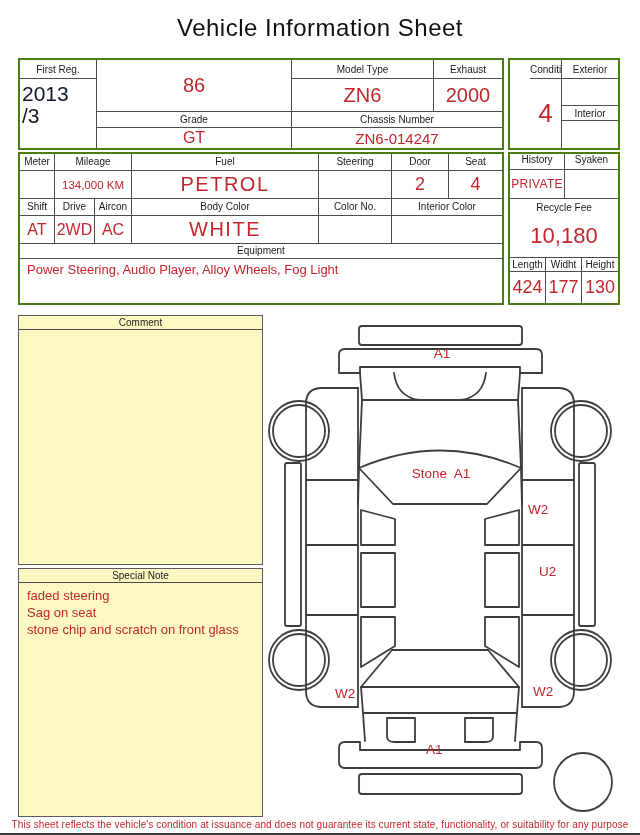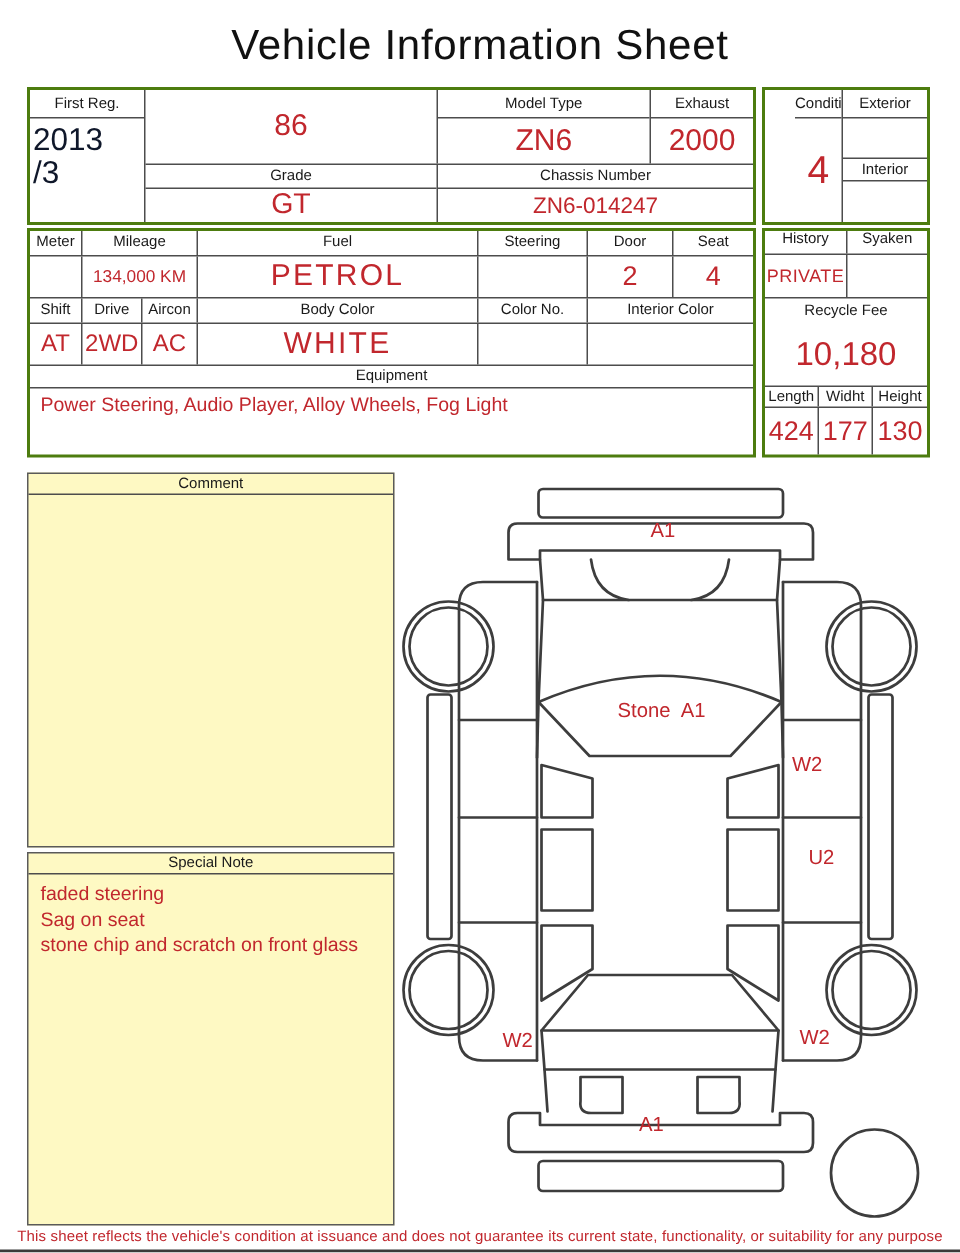--- a/index.html
+++ b/index.html
@@ -1,19 +1,19 @@
 <!DOCTYPE html>
 <html><head>
 <meta charset="utf-8">
 <style>
   * { margin:0; padding:0; box-sizing:border-box; }
   body { background:#fff; font-family:"Liberation Sans", sans-serif; }
   .sheet { position:relative; width:640px; height:835px; background:#fff; overflow:hidden; }
   .title { position:absolute; top:14px; left:0; width:100%; text-align:center;
-           font-size:28px; color:#111; letter-spacing:0.5px; font-weight:500; }
+           font-size:24px; color:#111; letter-spacing:0.5px; font-weight:500; }
   .box { position:absolute; border:2px solid #4d7c0f; background:#fff; }
   .thinbox { position:absolute; border:1.5px solid #5a5a5a; background:#fef9c3; }
   .hdr { font-size:10px; color:#1a1a1a; text-align:center; overflow:hidden; white-space:nowrap; }
   .val { color:#c1272d; display:flex; align-items:center; justify-content:center; overflow:hidden; }
   .br { border-right:1px solid #4d4d4d; }
   .bb { border-bottom:1px solid #4d4d4d; }
   .bt { border-top:1px solid #4d4d4d; }
   
   #boxA { left:18px; top:58px; width:486px; height:92px; display:flex; }
   #boxA .frcol { width:77px; display:flex; flex-direction:column; }
@@ -91,21 +91,21 @@
           <div class="val vbig">ZN6</div>
         </div>
         <div class="cell wfl">
           <div class="hdr h19 bb">Exhaust</div>
           <div class="val vbig">2000</div>
         </div>
       </div>
       <div class="r2">
         <div class="cell br" style="width:195px">
           <div class="hdr h16 bb">Grade</div>
-          <div class="val vbig" style="font-size:19px">GT</div>
+          <div class="val vbig" style="font-size:16px">GT</div>
         </div>
         <div class="cell wfl">
           <div class="hdr h16 bb">Chassis Number</div>
           <div class="val vbig" style="font-size:15px">ZN6-014247</div>
         </div>
       </div>
     </div>
   </div>
 
   <div class="box" id="boxB">

